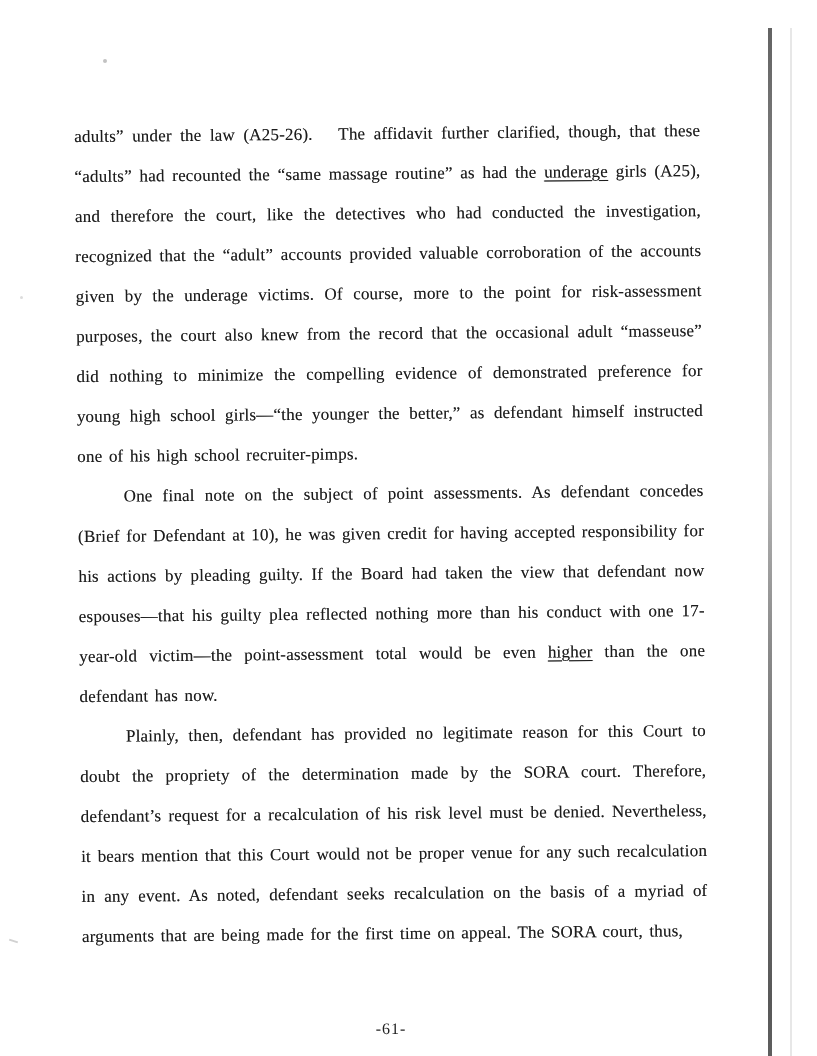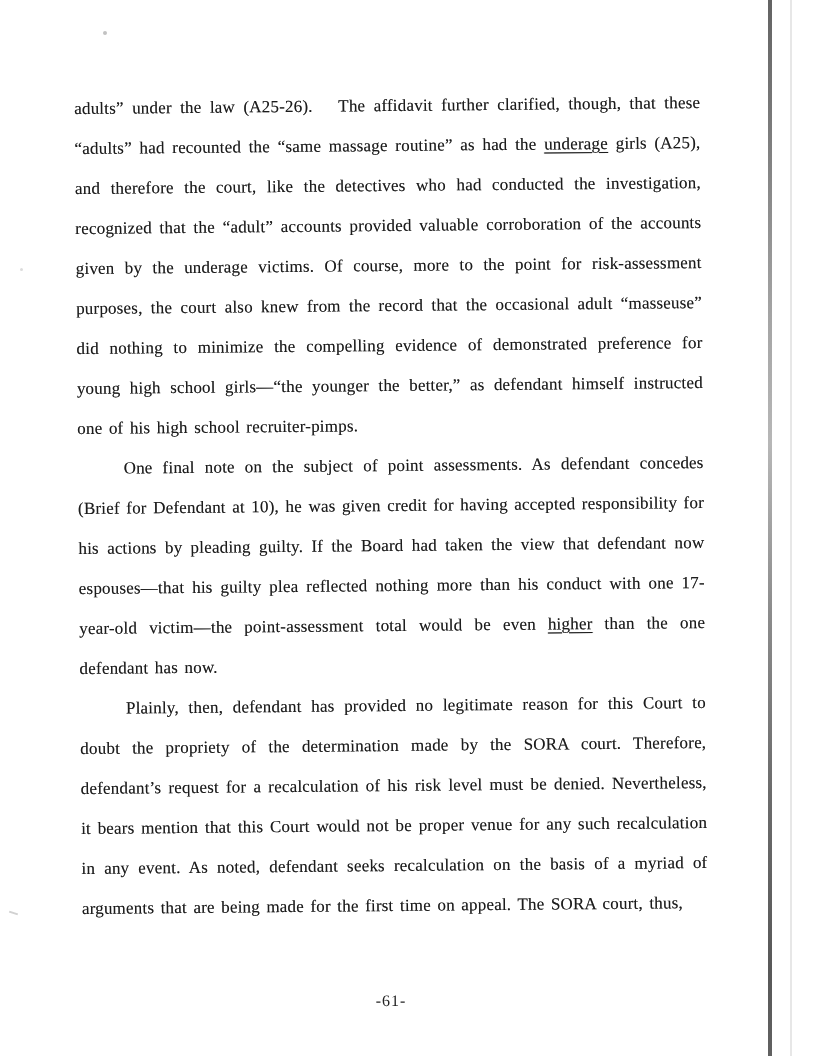--- a/index.html
+++ b/index.html
@@ -11,20 +11,21 @@
     width: 817px;
     height: 1056px;
     position: relative;
     overflow: hidden;
     font-family: "Liberation Serif", "DejaVu Serif", serif;
   }
   .page {
     position: absolute;
     inset: 0;
     background: #ffffff;
+    margin-top: 28px;
   }
   .content {
     position: absolute;
     top: 86px;
     left: 78px;
     width: 626px;
     transform: rotate(-0.55deg);
     transform-origin: 50% 50%;
     color: #1c1c1c;
     font-size: 17px;

